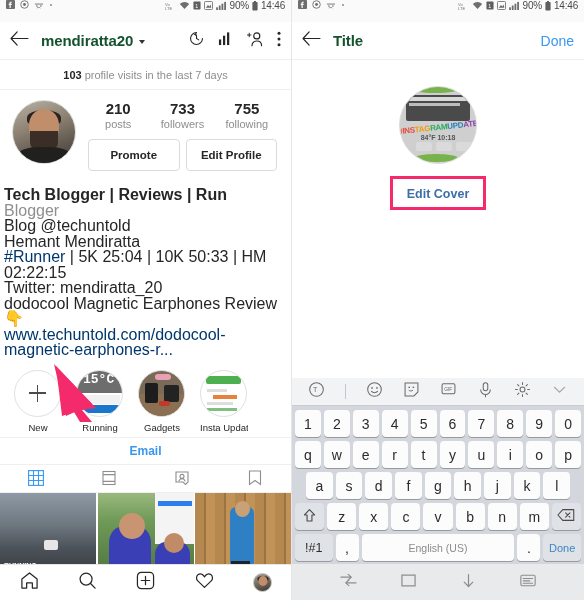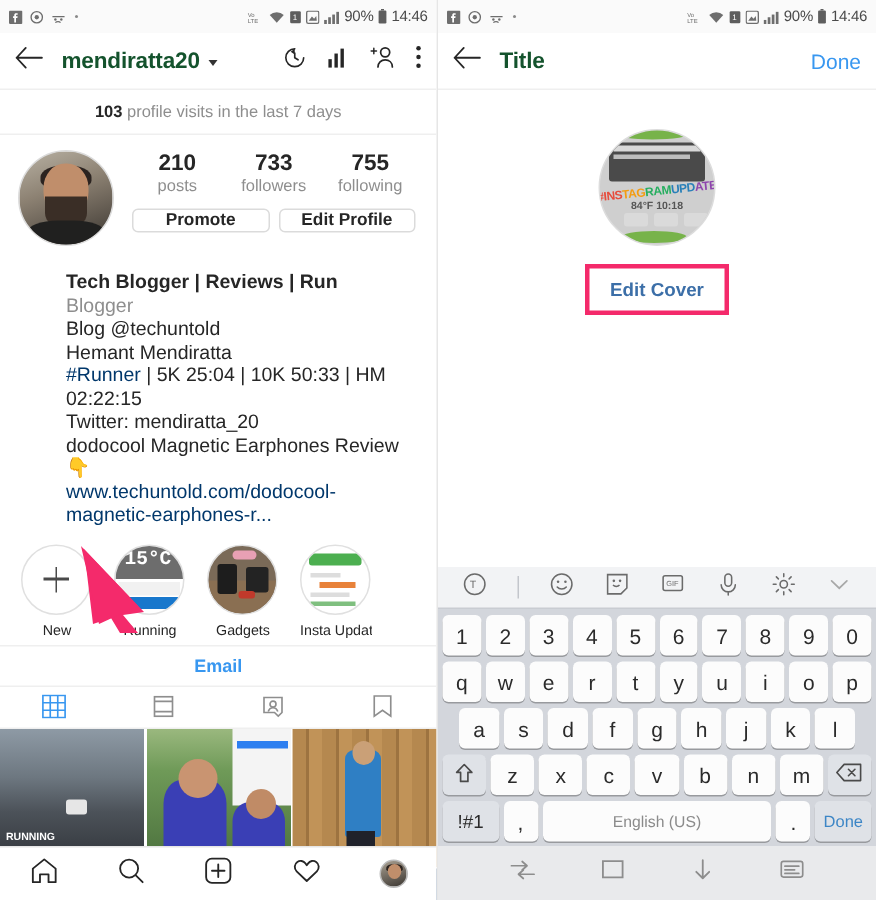--- a/index.html
+++ b/index.html
@@ -8,21 +8,21 @@
     font-family: "Liberation Sans", sans-serif;
     background: #ffffff;
     overflow: hidden;
   }
   .screen { position: relative; width: 584px; height: 600px; display: flex; }
   .panel { width: 292px; height: 600px; position: relative; background: #fff; overflow: hidden; }
   .panel-left { border-right: 1px solid #e6e6e6; }
 
   
   .statusbar {
-    height: 22px; display: flex; align-items: center;
+    height: 22px; display: flex; align-items: flex-start;
     padding: 0 6px; font-size: 10px; color: #5a5a5a; background: #fafafa;
   }
   .sb-left { display: flex; align-items: center; gap: 5px; }
   .sb-right { margin-left: auto; display: flex; align-items: center; gap: 3px; }
   .sb-ico { display: inline-flex; align-items: center; }
   .sb-text { font-size: 10px; color: #4a4a4a; letter-spacing: -0.2px; }
 
   
   .appbar {
     height: 38px; display: flex; align-items: center;
@@ -72,27 +72,27 @@
     position: absolute; left: 50%; bottom: -4px; transform: translateX(-50%);
     width: 52px; height: 20px; border-radius: 40% 40% 0 0; background: #20201f;
   }
   .stats-col { flex: 1; padding-left: 6px; }
   .stats { display: flex; }
   .stat { flex: 1; text-align: center; }
   .stat-num { font-size: 15px; font-weight: 700; color: #262626; }
   .stat-lbl { font-size: 11px; color: #8e8e8e; margin-top: 1px; }
   .btn-row { display: flex; gap: 6px; margin-top: 9px; padding: 0 2px; }
   .btn {
-    flex: 1; height: 16px; border: 1px solid #dbdbdb; border-radius: 4px;
+    flex: 1; height: 32px; border: 1px solid #dbdbdb; border-radius: 4px;
     background: #fff; font-size: 11.5px; color: #262626; font-weight: 600;
     display: flex; align-items: center; justify-content: center;
   }
 
   
-  .bio { padding: 12px 12px 6px 20px; font-size: 13px; line-height: 15.5px; color: #262626; margin-left: 24px; }
+  .bio { padding: 12px 12px 6px 4px; font-size: 16px; line-height: 15.5px; color: #262626; }
   .bio .name { font-weight: 700; }
   .bio .cat { color: #8e8e8e; }
   .bio .tag { color: #00376b; }
   .bio .link { color: #00376b; }
   .emoji-hand { color: #f4b942; }
 
   
   .hl-row { display: flex; padding: 6px 14px 4px 14px; gap: 14px; }
   .hl { width: 48px; text-align: center; }
   .hl-circle {

